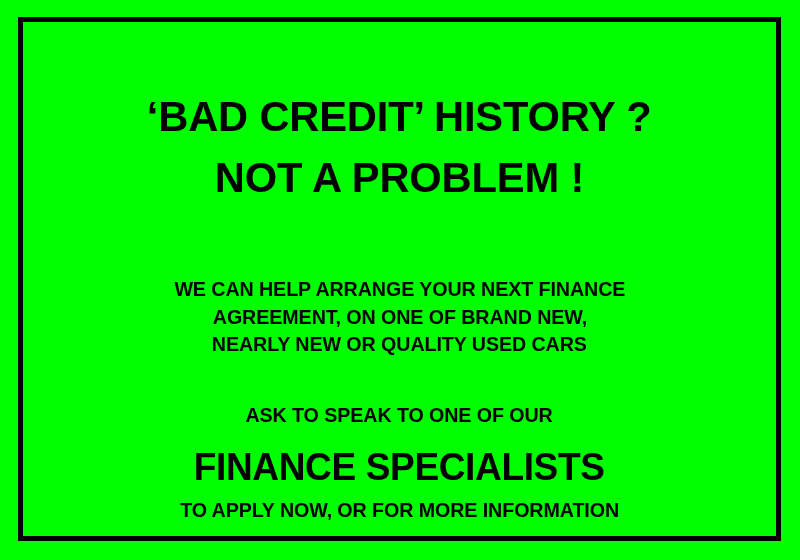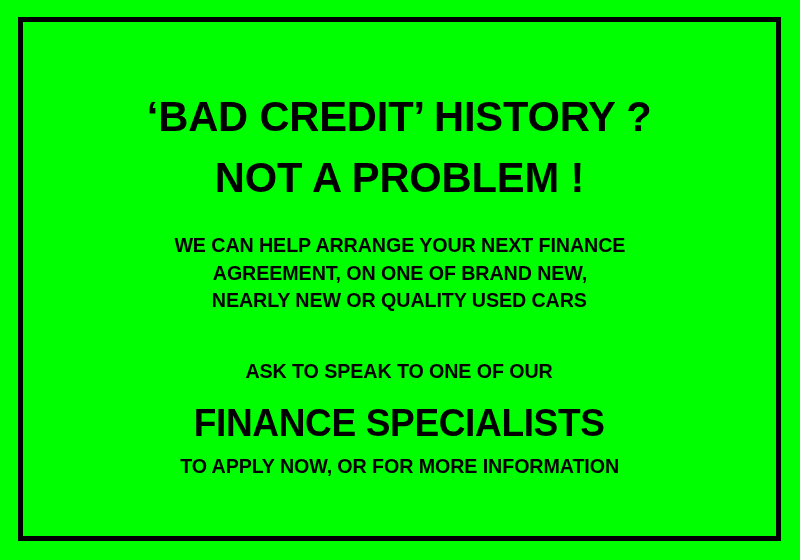--- a/index.html
+++ b/index.html
@@ -65,21 +65,21 @@
     font-size: 20.5px;
     font-weight: bold;
     line-height: 1.0;
     letter-spacing: -0.1px;
     color: #000000;
     white-space: nowrap;
     transform: scaleX(0.96);
   }
 
   #body-block {
-    margin-top: 36px;
+    margin-top: 80px;
     display: flex;
     flex-direction: column;
     align-items: center;
     gap: 7px;
   }
 
   #ask-line { margin-top: 50px; }
 
   #specialists-line {
     margin-top: 22px;

